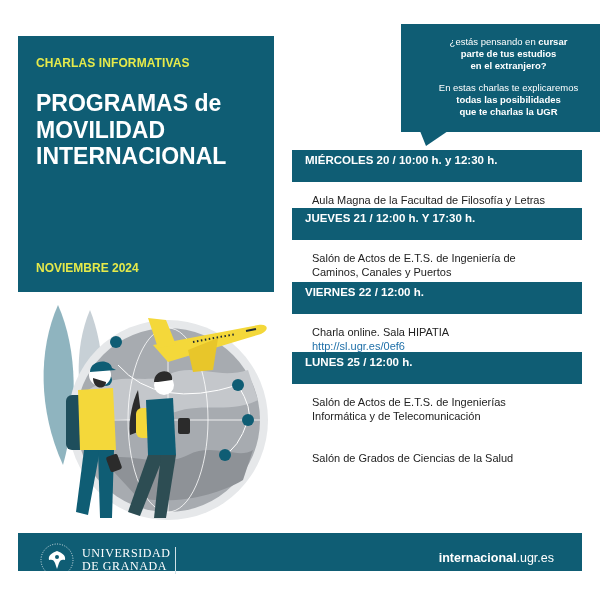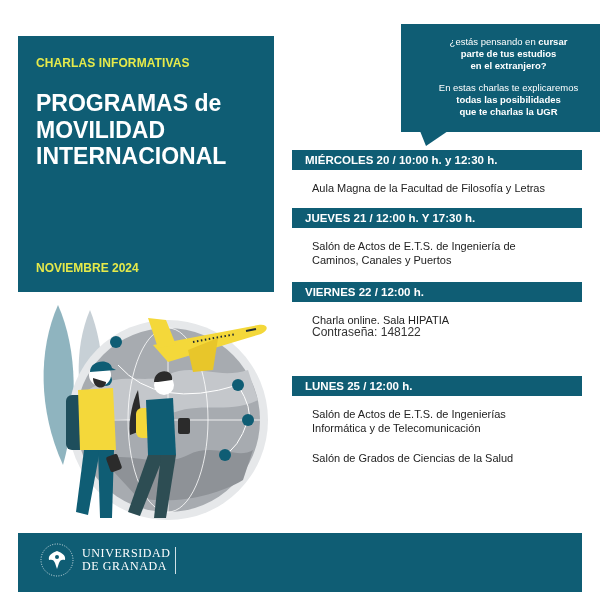--- a/index.html
+++ b/index.html
@@ -30,31 +30,31 @@
   }
   #bubble .p { margin: 0 0 10px 0; }
   #bubble b { font-weight: bold; }
   #bubble-tail {
     position: absolute; left: 420px; top: 131px; width: 0; height: 0;
     border-left: 6px solid transparent; border-right: 22px solid transparent;
     border-top: 15px solid #0f5d74;
   }
   .session { position: absolute; left: 292px; width: 290px; }
   .session .bar {
-    height: 20px; line-height: 20px; color: #fff; font-weight: bold; font-size: 11.5px;
+    height: 32px; line-height: 20px; color: #fff; font-weight: bold; font-size: 11.5px;
     padding-left: 13px; box-sizing: border-box;
   }
   .session .venue {
     color: #222; font-size: 11px; line-height: 14px; padding: 11px 0 0 20px;
   }
   .session .link { color: #1f6fa8; font-size: 11px; line-height: 14px; }
   .session .pass { color: #333; font-size: 12px; line-height: 11px; }
   #illustration { position: absolute; left: 18px; top: 290px; width: 262px; height: 232px; }
   #footer {
-    position: absolute; left: 18px; top: 533px; width: 564px; height: 59px;
+    position: absolute; left: 18px; top: 533px; width: 564px; height: 38px;
   }
   #footer .crest { position: absolute; left: 22px; top: 10px; width: 34px; height: 34px; }
   #footer .uni {
     position: absolute; left: 64px; top: 14px; color: #fff;
     font-family: "Liberation Serif", serif; font-size: 12px; line-height: 13px; letter-spacing: 0.6px;
   }
   #footer .sep { position: absolute; left: 157px; top: 14px; width: 1px; height: 27px; background: #cfe0e6; }
   #footer .vice {
     position: absolute; left: 165px; top: 15px; color: #fff;
     font-family: "Liberation Serif", serif; font-weight: bold; font-size: 9px; line-height: 13px;
@@ -103,25 +103,26 @@
   <div class="venue">
     <div>Salón de Actos de E.T.S. de Ingeniería de</div>
     <div>Caminos, Canales y Puertos</div>
   </div>
 </div>
 
 <div class="session" style="top:282px;">
   <div class="bar teal">VIERNES 22 / 12:00 h.</div>
   <div class="venue">
     <div>Charla online. Sala HIPATIA</div>
+    <div class="link">http://sl.ugr.es/0ef6</div>
     <div class="pass">Contraseña: 148122</div>
   </div>
 </div>
 
-<div class="session" style="top:376px;">
+<div class="session" style="top:352px;">
   <div class="bar teal">LUNES 25 / 12:00 h.</div>
   <div class="venue">
     <div>Salón de Actos de E.T.S. de Ingenierías</div>
     <div>Informática y de Telecomunicación</div>
   </div>
 </div>
 
 <div class="session" style="top:438px;">
   <div class="venue" style="padding-top:13px;">
     <div>Salón de Grados de Ciencias de la Salud</div>
@@ -181,13 +182,16 @@
   <svg class="crest" viewBox="0 0 34 34">
     <circle cx="17" cy="17" r="16" fill="none" stroke="#ffffff" stroke-width="0.8" stroke-dasharray="1 1.5"></circle>
     <path d="M17 8 C 12 10, 8 12, 9 17 C 12 16, 14 17, 15 20 L 17 26 L 19 20 C 20 17, 22 16, 25 17 C 26 12, 22 10, 17 8 Z" fill="#ffffff"></path>
     <circle cx="17" cy="14" r="2" fill="#0f5d74"></circle>
   </svg>
   <div class="uni">
     <div>UNIVERSIDAD</div>
     <div>DE GRANADA</div>
   </div>
   <div class="sep"></div>
+  <div class="web">
+    <b>internacional</b><span>.ugr.es</span>
+  </div>
 </div>
 
 </body></html>

